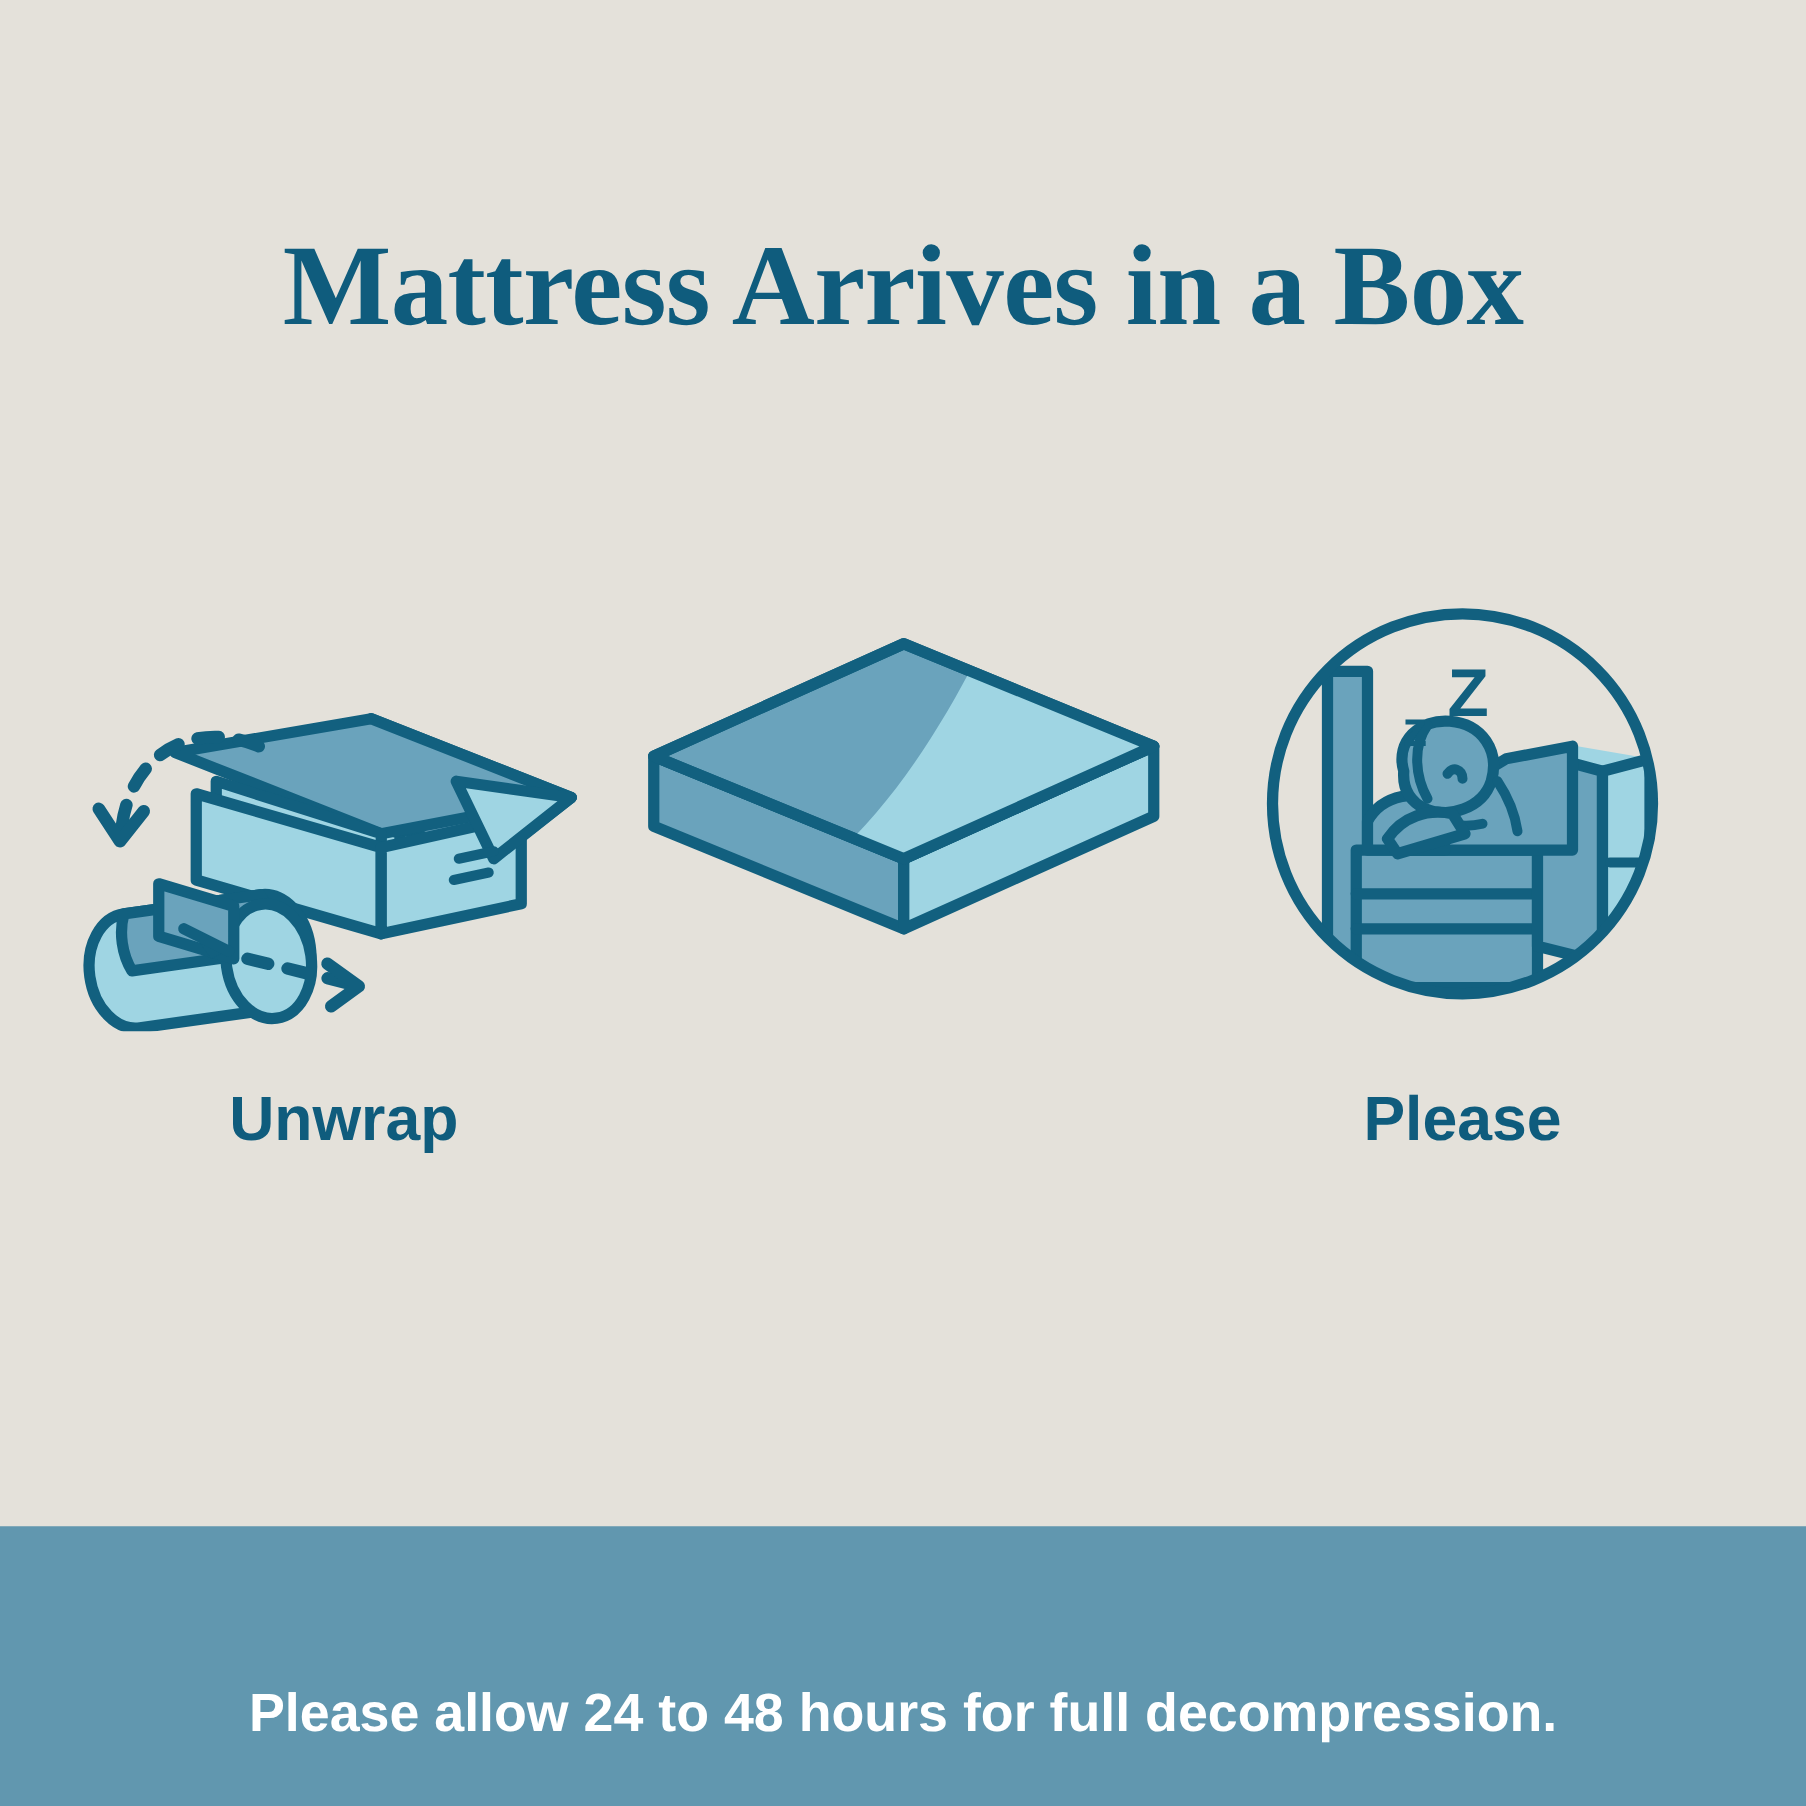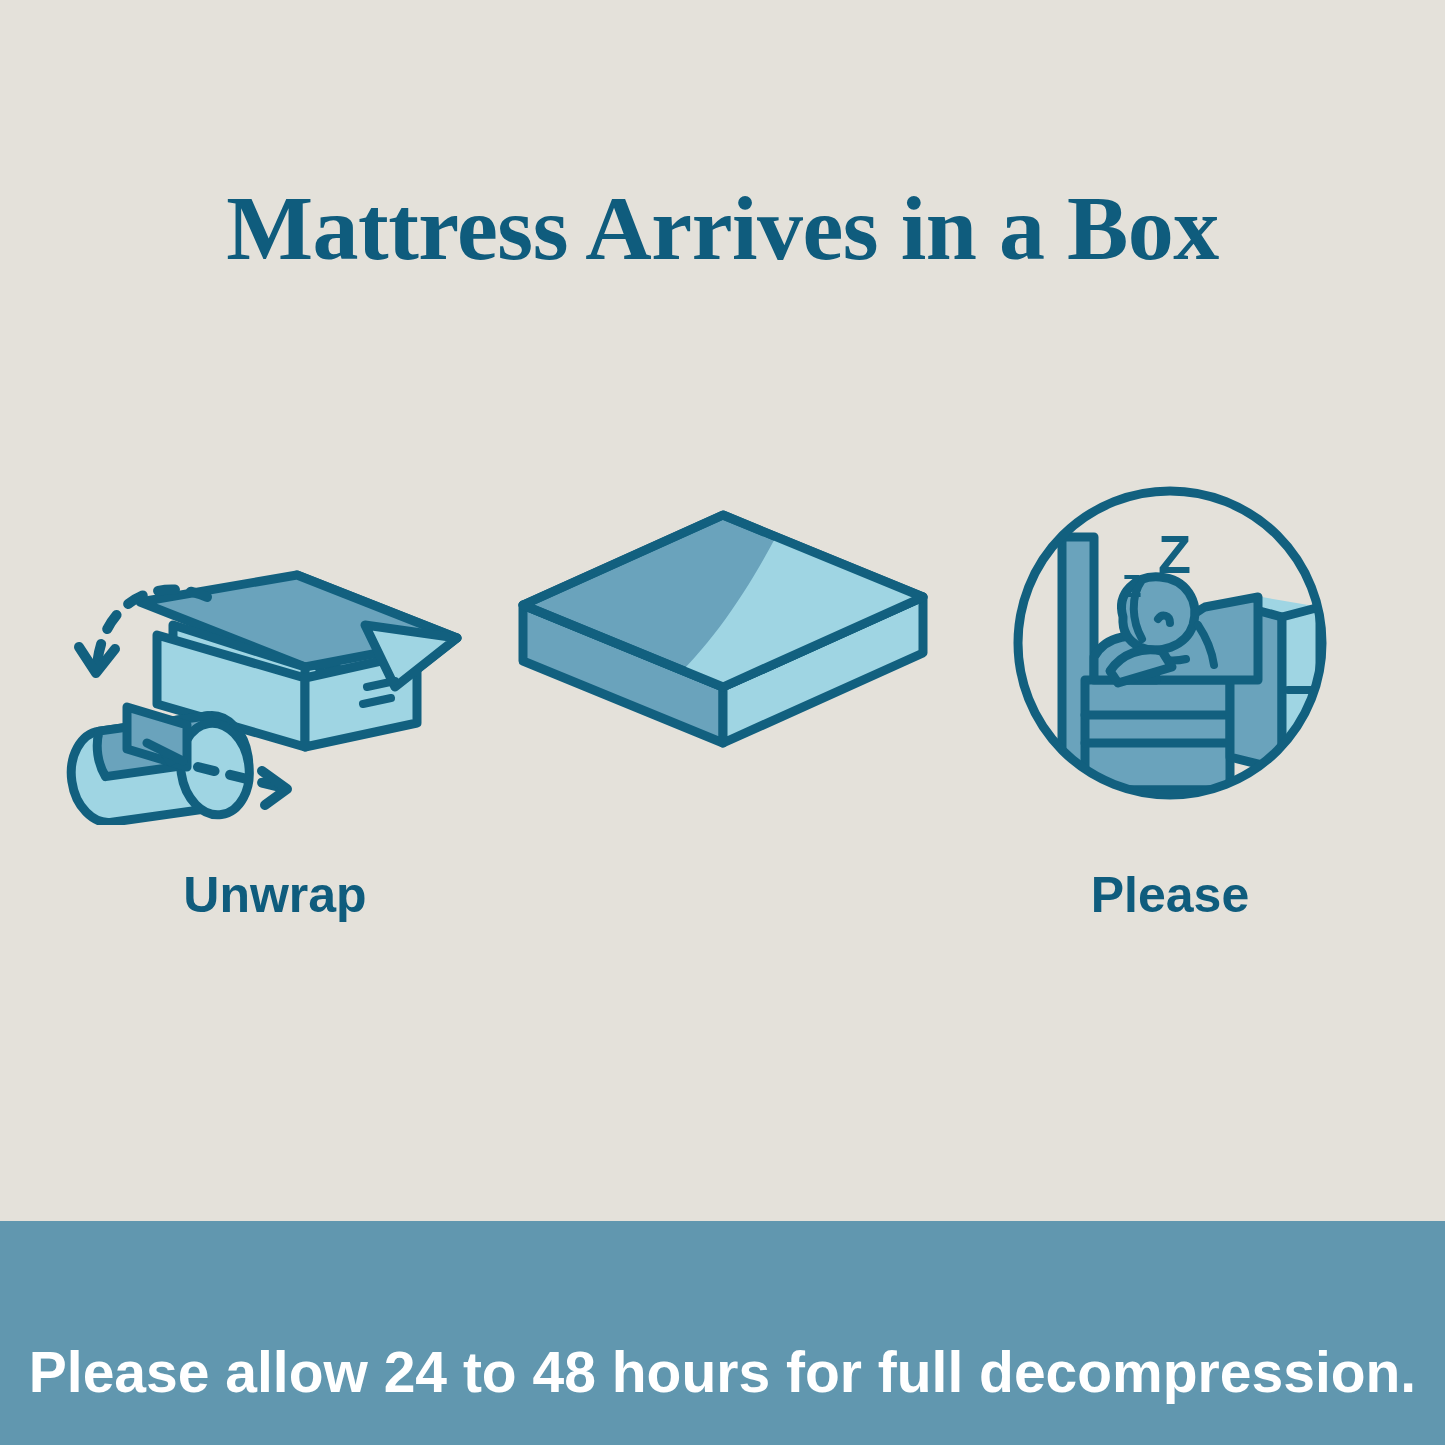--- a/index.html
+++ b/index.html
@@ -77,21 +77,21 @@
     width: 1445px;
     height: 224px;
     background: #6197AF;
     display: flex;
     align-items: center;
     justify-content: center;
   }
   .banner-text {
     font-family: "Liberation Sans", sans-serif;
     font-weight: bold;
-    font-size: 57px;
+    font-size: 43px;
     color: #FFFFFF;
     text-align: right;
     line-height: 1.2;
     margin-top: 78px;
   }
 </style>
 </head>
 <body>
 
 <div class="page">

